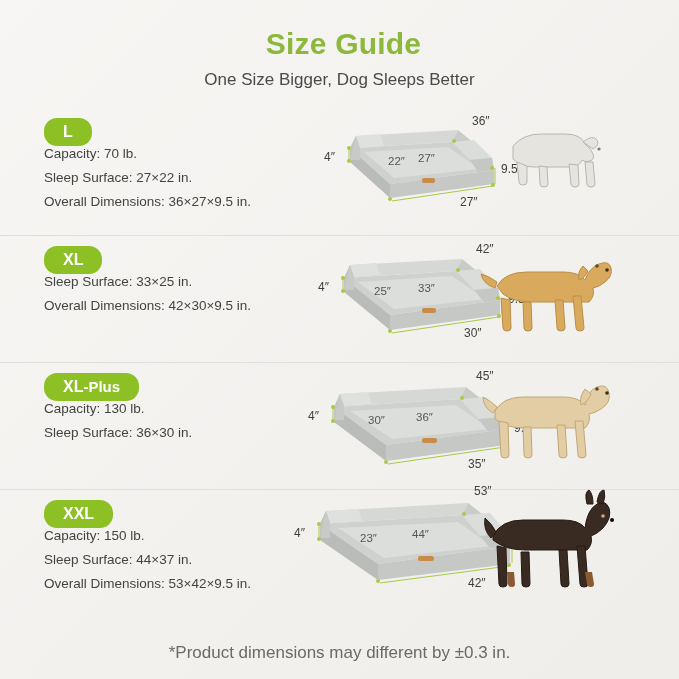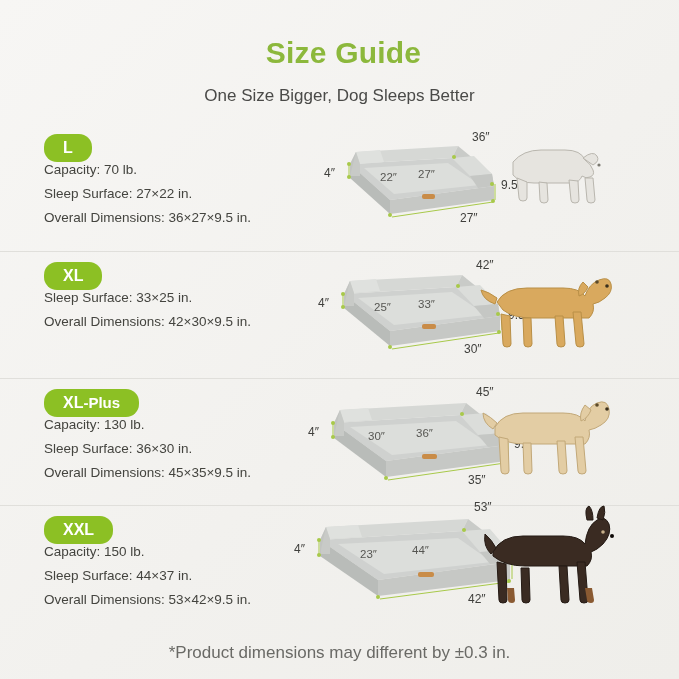--- a/index.html
+++ b/index.html
@@ -23,21 +23,21 @@
   }
   .header {
     padding-top: 20px;
     text-align: center;
   }
   .title {
     font-size: 30px;
     font-weight: bold;
     color: #8cb83c;
     letter-spacing: 0.2px;
-    margin: 16px;
+    margin: 7px;
     padding-left: 8px;
   }
   .subtitle {
     font-size: 17px;
     color: #4a4a48;
     margin: 9px 0 0 0;
     font-weight: normal;
   }
   .rows {
     margin-top: 18px;
@@ -162,21 +162,21 @@
               <circle cx="47" cy="26" r="2" fill="#a8c94a"></circle>
               <circle cx="47" cy="39" r="2" fill="#a8c94a"></circle>
               <circle cx="88" cy="77" r="2" fill="#a8c94a"></circle>
               <circle cx="191" cy="63" r="2" fill="#a8c94a"></circle>
               <line x1="47" y1="26" x2="47" y2="39" stroke="#a8c94a" stroke-width="1"></line>
               <line x1="90" y1="79" x2="191" y2="64" stroke="#a8c94a" stroke-width="1"></line>
               <line x1="193" y1="46" x2="193" y2="62" stroke="#a8c94a" stroke-width="1"></line>
             </svg>
             <span class="dim" style="left:170px; top:-8px;">36″</span>
             <span class="dim" style="left:22px; top:28px;">4″</span>
-            <span class="dim dim-in" style="left:78px; top:33px;">22″</span>
+            <span class="dim dim-in" style="left:86px; top:33px;">22″</span>
             <span class="dim dim-in" style="left:116px; top:30px;">27″</span>
             <span class="dim" style="left:199px; top:40px;">9.5″</span>
             <span class="dim" style="left:158px; top:73px;">27″</span>
           </div>
         </div>
 
         <div class="dog-wrap" style="top:10px; right:24px;">
           <svg class="dog" width="128" height="76" viewBox="0 0 128 76">
             <g fill="#e6e4df" stroke="#b9b6ae" stroke-width="1">
               <path d="M30 28 q10 -12 28 -12 h24 q16 0 20 10 q6 4 8 10 q2 5 -3 7 q-4 2 -8 -1 q-2 6 -10 7 h-38 q-14 0 -21 -8 z"></path>
@@ -256,21 +256,20 @@
     </div>
 
     <div class="row">
       <div class="row-inner">
         <div class="badge">
           <span>XL</span><span class="sub">-Plus</span>
         </div>
         <div class="specs">
           <div class="spec">Capacity: 130 lb.</div>
           <div class="spec">Sleep Surface: 36×30 in.</div>
-          <div class="spec">Overall Dimensions: 45×35×9.5 in.</div>
         </div>
 
         <div class="bed-wrap" style="left:248px; top:14px;">
           <div class="bed" style="width:226px;height:96px;text-align:center;">
             <svg width="226" height="96" viewBox="0 0 226 96">
               <polygon points="42,30 168,22 214,52 94,68" fill="#cfd1cf"></polygon>
               <polygon points="42,30 42,45 94,84 94,68" fill="#b9bcb9"></polygon>
               <polygon points="94,68 94,84 214,68 214,52" fill="#c6c8c5"></polygon>
               <polygon points="58,34 164,28 198,52 100,62" fill="#dcdedb"></polygon>
               <polygon points="42,30 168,22 174,10 48,17" fill="#d6d8d5"></polygon>

